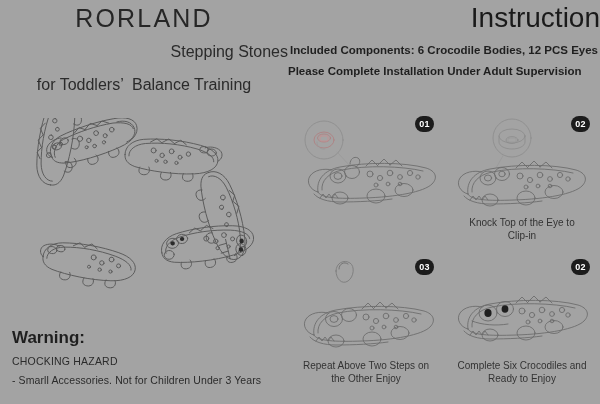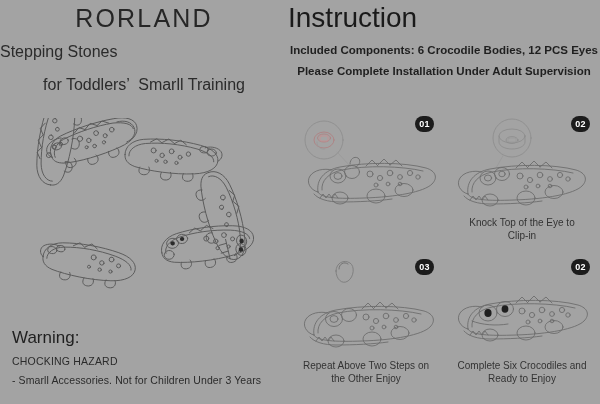--- a/index.html
+++ b/index.html
@@ -24,21 +24,21 @@
   #brand-title {
     position: absolute; left: 0; top: 4px; width: 288px;
     text-align: center;
     font-size: 25px;
     font-weight: 400;
     letter-spacing: 2.2px;
     color: #262626;
   }
   #product-name {
     position: absolute; left: 0; top: 43px; width: 288px;
-    text-align: left;
+    text-align: right;
     font-size: 16px;
     font-weight: 400;
     color: #2b2b2b;
   }
   #product-tagline {
     position: absolute; left: 0; top: 76px; width: 288px;
     text-align: center;
     font-size: 16px;
     font-weight: 400;
     color: #2b2b2b;
@@ -48,48 +48,48 @@
   #stones-ring {
     position: absolute; left: 2px; top: 118px;
     width: 284px; height: 186px;
   }
   #stones-ring svg { display: block; width: 284px; height: 186px; }
 
   #warning-block {
     position: absolute; left: 12px; top: 328px; width: 276px;
   }
   #warning-heading {
-    font-size: 17px; font-weight: 400; color: #1f1f1f;
+    font-size: 17px; font-weight: 700; color: #1f1f1f;
     margin-bottom: 7px;
   }
   #warning-hazard {
     font-size: 10.5px; color: #2b2b2b; letter-spacing: .2px;
     margin-bottom: 7px;
   }
   #warning-detail {
     font-size: 10.5px; color: #2b2b2b; letter-spacing: .1px;
   }
 
   
   #right-col {
     position: absolute; left: 288px; top: 0;
     width: 312px; height: 404px;
   }
   #instruction-title {
     position: absolute; left: 0; top: 2px; width: 312px;
-    text-align: left;
+    text-align: right;
     font-size: 28px; font-weight: 400; color: #1a1a1a;
   }
   #components-line {
     position: absolute; left: 0; top: 44px; width: 312px;
     text-align: center; font-size: 11.5px; font-weight: 700; color: #1f1f1f;
   }
   #supervision-line {
     position: absolute; left: 0; top: 65px; width: 312px;
-    text-align: center; font-size: 11.5px; font-weight: 600; color: #1f1f1f;
+    font-size: 11.5px; font-weight: 600; color: #1f1f1f;
   }
 
   #steps-grid {
     position: absolute; left: 0; top: 112px;
     width: 312px; height: 286px;
     display: grid;
     grid-template-columns: 156px 156px;
     grid-template-rows: 143px 143px;
   }
   .step-panel { position: relative; }
@@ -120,21 +120,21 @@
 <body>
 
 <div id="sheet">
 
   <div id="left-col">
 
     <div id="brand-title">RORLAND</div>
 
     <div id="product-name">Stepping Stones</div>
 
-    <div id="product-tagline">for Toddlers’  Smarll Training</div>
+    <div id="product-tagline">for Toddlers’  Balance Training</div>
 
     <div id="stones-ring">
       <svg viewBox="0 0 284 186" xmlns="http://www.w3.org/2000/svg" fill="none" stroke="#5a5a5a" stroke-width="0.9" stroke-linecap="round" stroke-linejoin="round">
 
         <g transform="translate(36,12) rotate(-16)">
           <path d="M6,30 C4,22 10,14 20,12 C36,9 58,8 76,10 C88,11 96,16 96,23
                    C96,31 88,37 74,39 C54,42 30,42 16,39 C9,37 6,34 6,30 Z"></path>
           <path d="M9,31 C8,25 13,18 22,16 C38,13 57,12 74,14 C85,16 92,20 92,25"></path>
           <path d="M18,38 C16,43 19,46 24,45 C28,44 29,40 27,37"></path>
           <path d="M40,41 C38,46 41,49 46,48 C50,47 51,43 49,40"></path>

